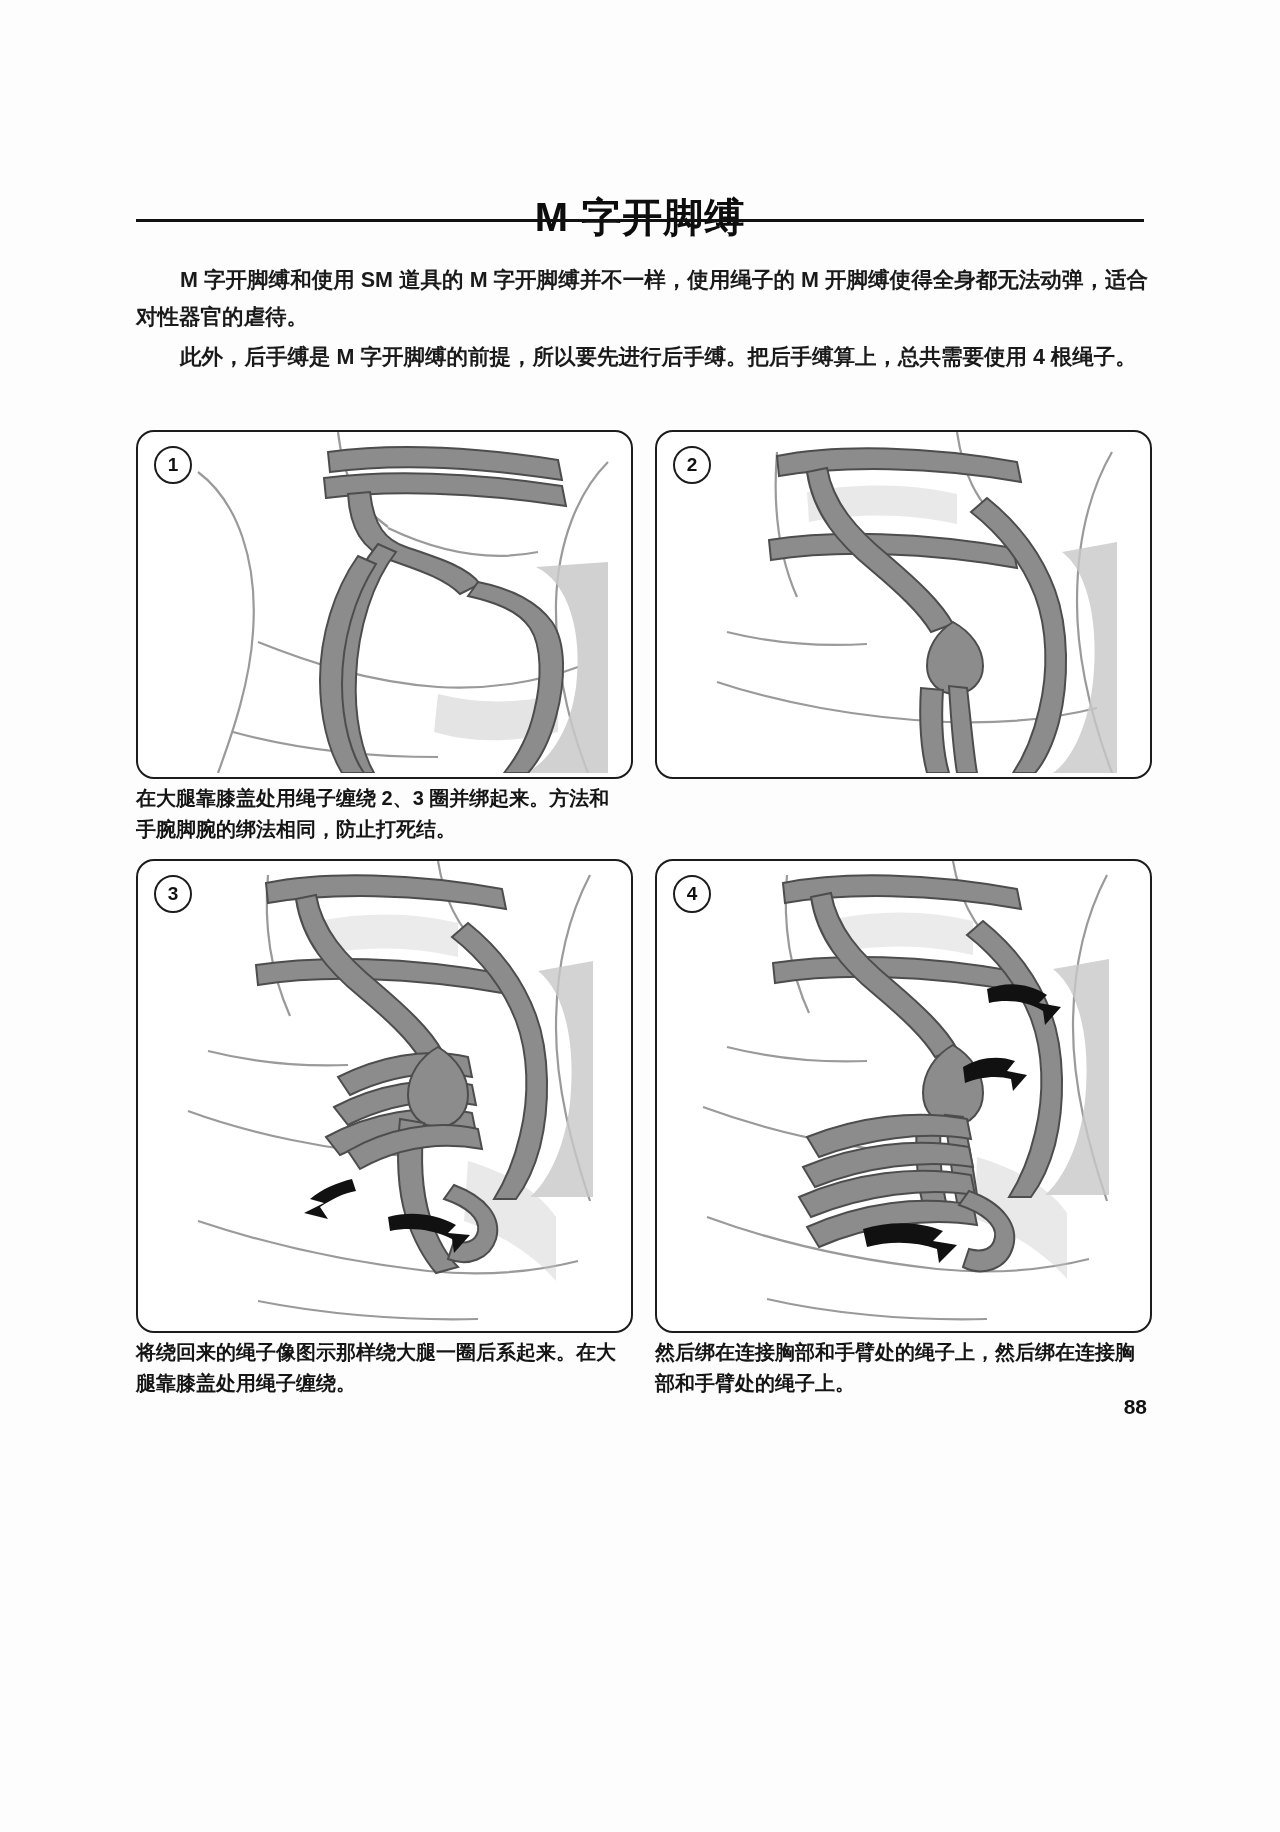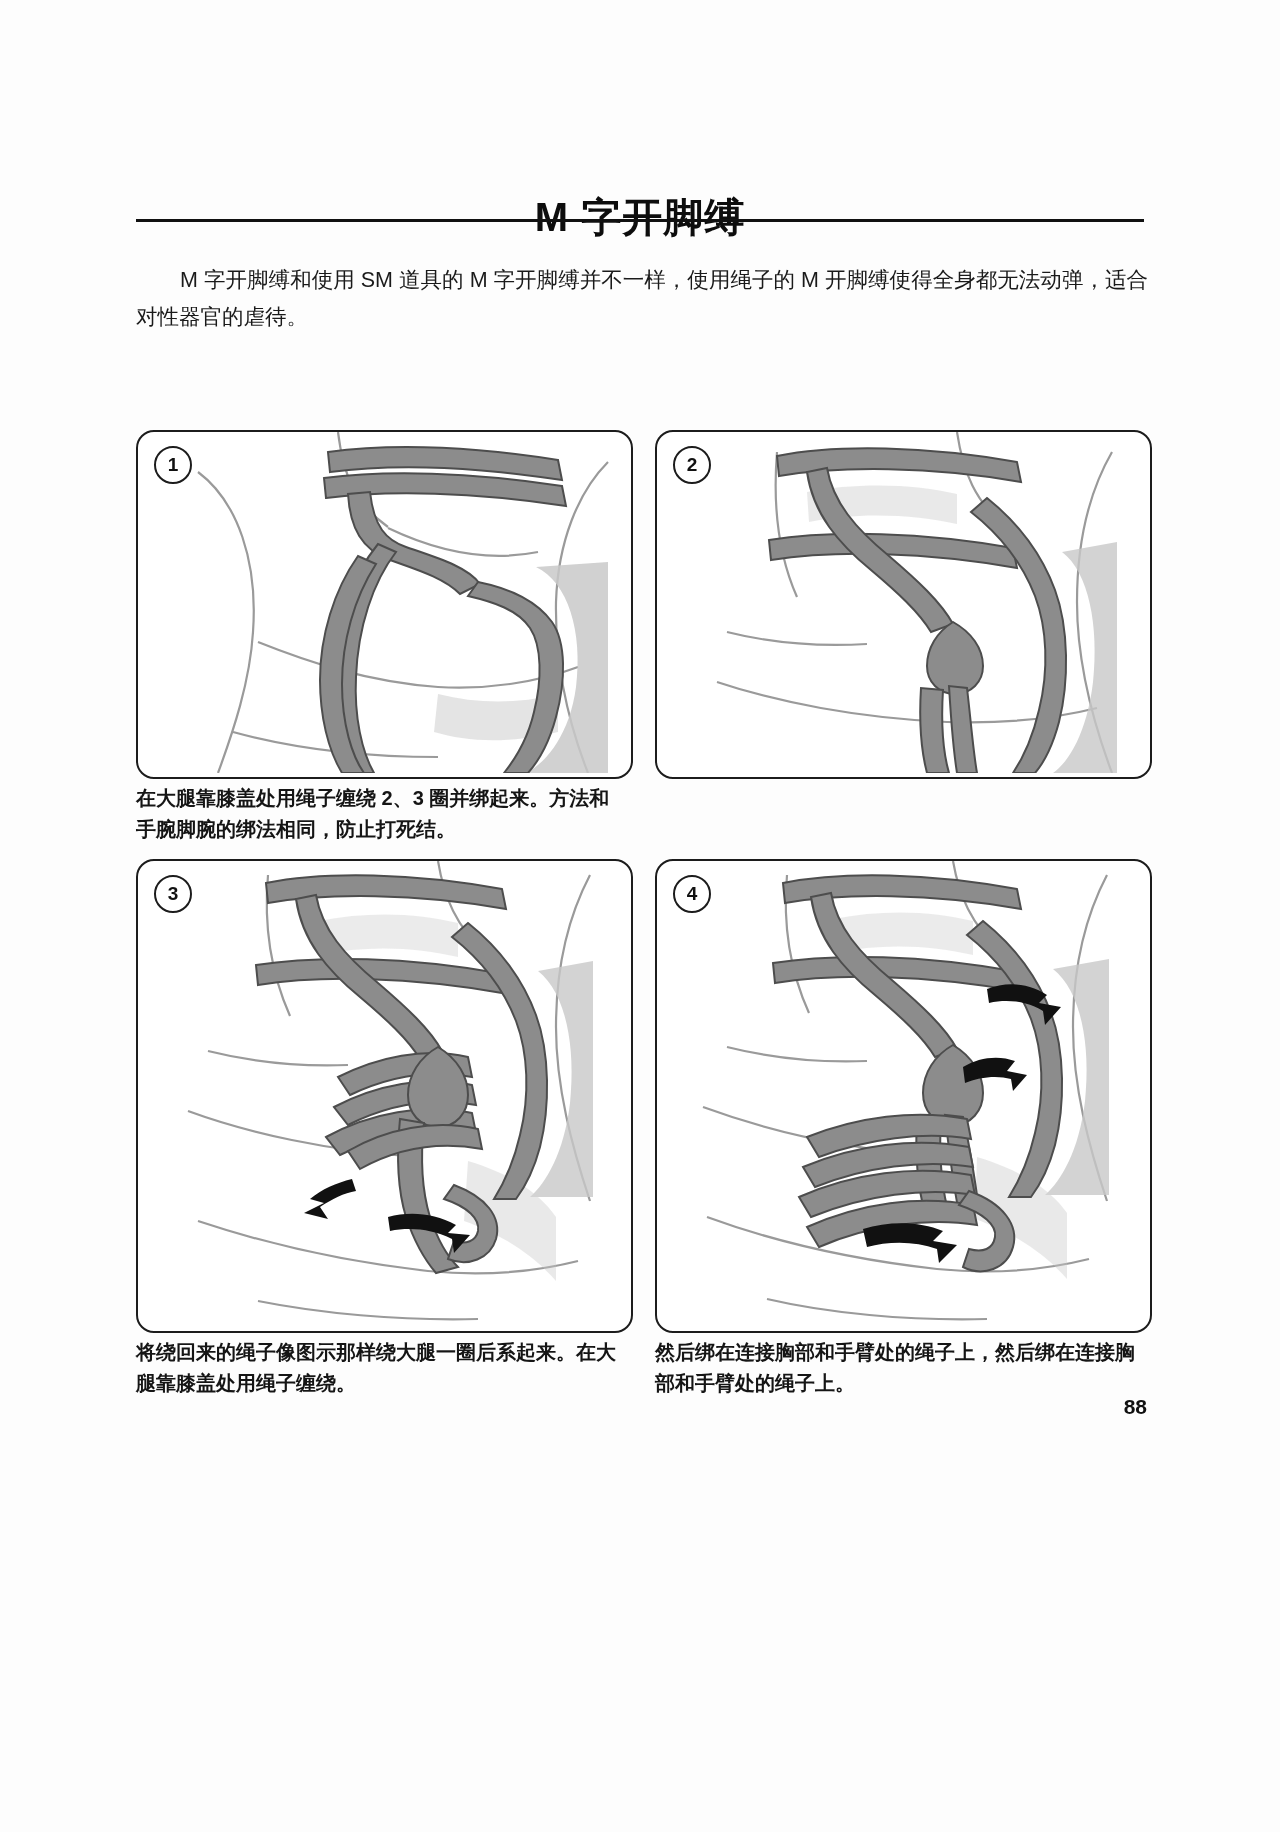--- a/index.html
+++ b/index.html
@@ -53,21 +53,21 @@
     top: 262px;
     width: 1012px;
     font-size: 21.5px;
     line-height: 1.72;
     color: #1a1a1a;
     text-align: justify;
   }
   .body-text p {
     margin: 0 0 3px 0;
     text-indent: 2.05em;
-    font-weight: 400;
+    font-weight: 700;
   }
   
   .figures {
     position: absolute;
     left: 136px;
     top: 430px;
     width: 1012px;
   }
   .fig-row {
     display: flex;
@@ -126,20 +126,21 @@
 
 <div class="page">
 
   <div class="title-wrap">
     <span class="title">M 字开脚缚</span>
   </div>
   <div class="title-rule"></div>
 
   <div class="body-text">
     <p>M 字开脚缚和使用 SM 道具的 M 字开脚缚并不一样，使用绳子的 M 开脚缚使得全身都无法动弹，适合对性器官的虐待。</p>
+    <p>此外，后手缚是 M 字开脚缚的前提，所以要先进行后手缚。把后手缚算上，总共需要使用 4 根绳子。</p>
   </div>
 
   <div class="figures">
 
     <div class="fig-row">
 
       <div class="fig-cell">
         <div class="panel">
           <div class="panel-num">1</div>
           <svg width="489" height="341" viewBox="0 0 489 341">

